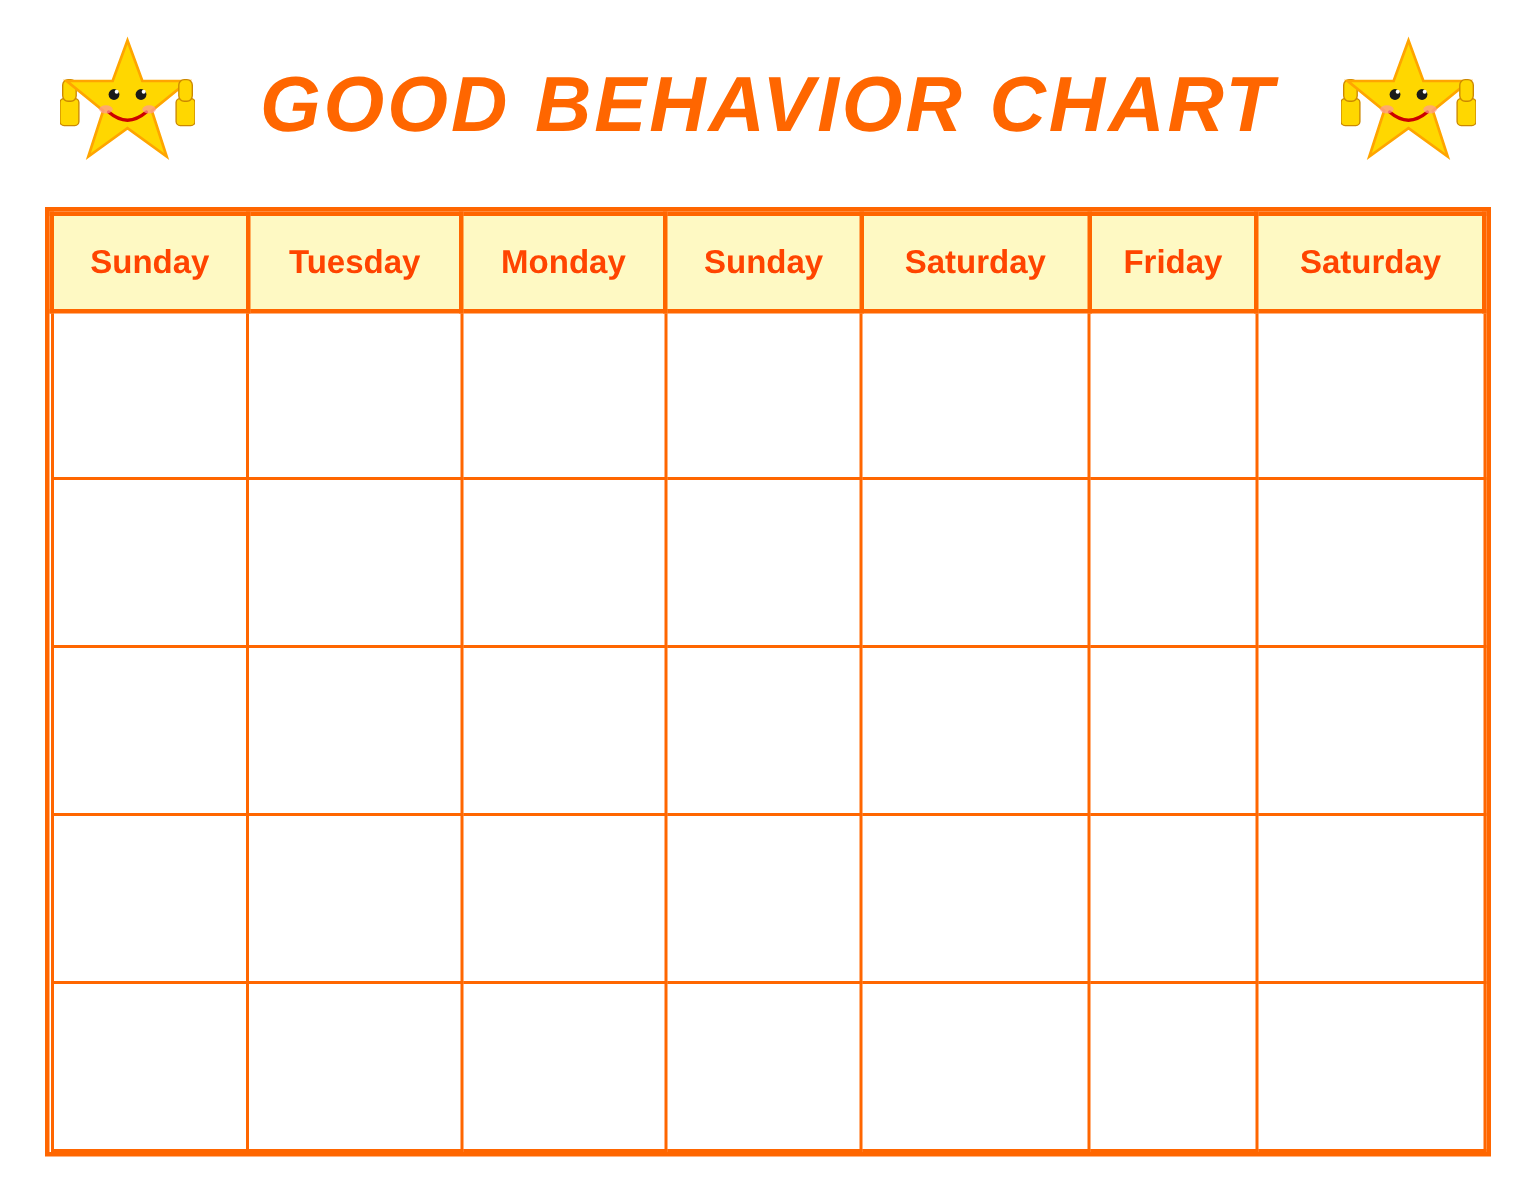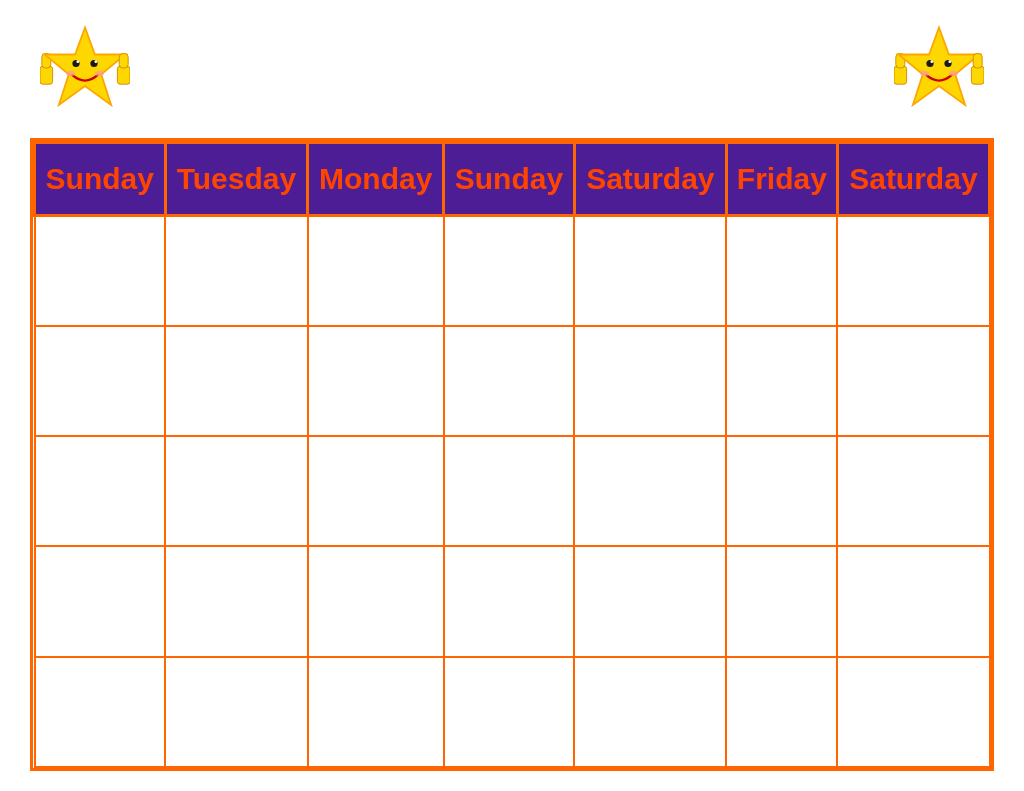--- a/index.html
+++ b/index.html
@@ -69,23 +69,23 @@
       border: 3px solid #ff6600;
     }
 
     table {
       width: 100%;
       height: 100%;
       border-collapse: collapse;
     }
 
     .header-row th {
-      background: #4c1d95;
+      background: #fef9c3;
       color: #ff4400;
-      font-size: 30px;
+      font-size: 22px;
       font-weight: bold;
       padding: 18px 5px;
       border: 3px solid #ff6600;
       text-align: center;
     }
 
     .data-row td {
       background: #ffffff;
       border: 2px solid #ff6600;
       height: 110px;
@@ -121,20 +121,21 @@
         <ellipse cx="34" cy="56" rx="5" ry="3" fill="#ff9999" opacity="0.7"></ellipse>
         <ellipse cx="66" cy="56" rx="5" ry="3" fill="#ff9999" opacity="0.7"></ellipse>
 
         <g transform="translate(86,30)">
           <rect x="0" y="18" width="14" height="20" rx="3" fill="#FFD700" stroke="#cc8800" stroke-width="1"></rect>
           <rect x="2" y="4" width="10" height="16" rx="4" fill="#FFD700" stroke="#cc8800" stroke-width="1"></rect>
         </g>
       </svg>
     </div>
 
+    <h1 class="title-text">GOOD BEHAVIOR CHART</h1>
 
     <div class="star-right">
       <svg class="star-icon" viewBox="0 0 100 100" xmlns="http://www.w3.org/2000/svg">
 
         <g transform="translate(0,30)">
           <rect x="0" y="18" width="14" height="20" rx="3" fill="#FFD700" stroke="#cc8800" stroke-width="1"></rect>
           <rect x="2" y="4" width="10" height="16" rx="4" fill="#FFD700" stroke="#cc8800" stroke-width="1"></rect>
         </g>
 
         <polygon points="50,5 61,35 95,35 68,57 79,91 50,70 21,91 32,57 5,35 39,35" fill="#FFD700" stroke="#FFA500" stroke-width="2"></polygon>

